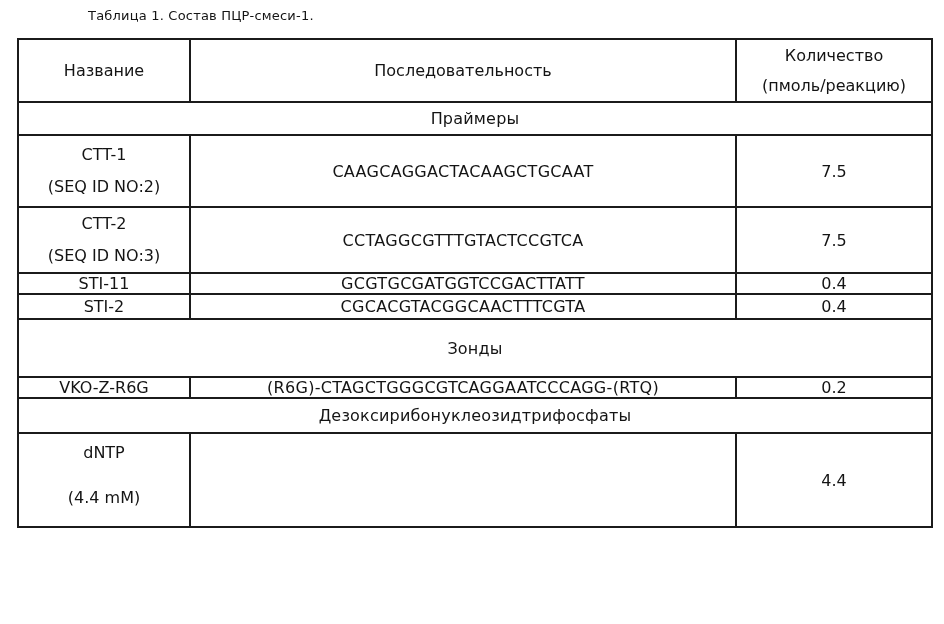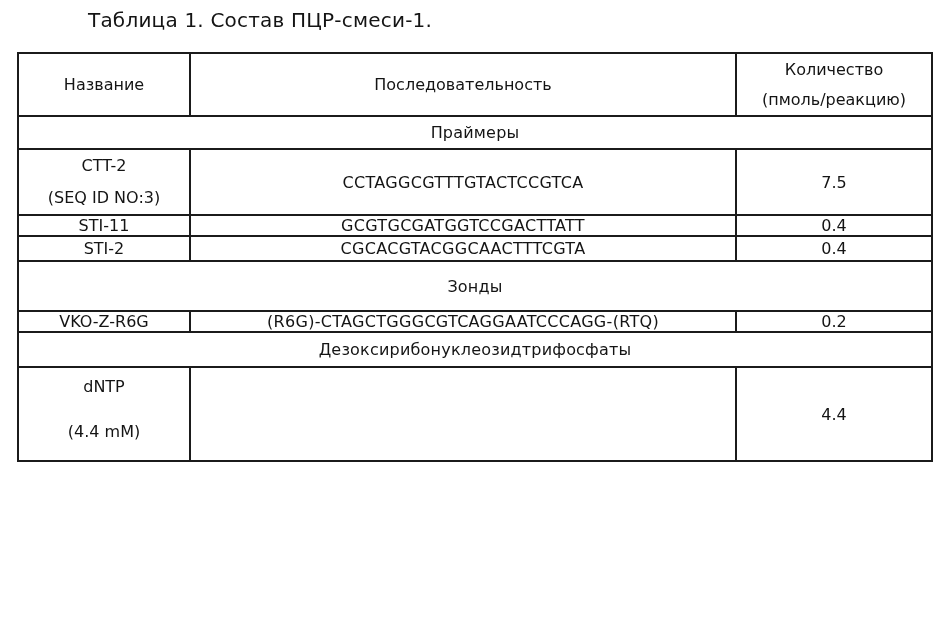--- a/index.html
+++ b/index.html
@@ -13,28 +13,28 @@
     height: 624px;
     background: #ffffff;
     font-family: "DejaVu Sans", "Liberation Sans", sans-serif;
     color: #141414;
     overflow: hidden;
   }
   .doc-title {
     position: absolute;
     left: 88px;
     top: 8px;
-    font-size: 20px;
+    font-size: 13px;
     letter-spacing: 0.2px;
     white-space: nowrap;
   }
   table.pcr-table {
     position: absolute;
     left: 17px;
-    top: 52px;
+    top: 38px;
     width: 914px;
     border-collapse: collapse;
     table-layout: fixed;
     font-size: 16px;
   }
   .pcr-table col.c-name { width: 172px; }
   .pcr-table col.c-seq  { width: 546px; }
   .pcr-table col.c-qty  { width: 196px; }
   .pcr-table th,
   .pcr-table td {
@@ -44,21 +44,21 @@
     vertical-align: middle;
     font-weight: normal;
     overflow: hidden;
   }
   tr.h-header  { height: 63px; }
   tr.h-sec1    { height: 33px; }
   tr.h-row1    { height: 72px; }
   tr.h-row2    { height: 66px; }
   tr.h-row3    { height: 20px; }
   tr.h-row4    { height: 25px; }
-  tr.h-sec2    { height: 50px; }
+  tr.h-sec2    { height: 58px; }
   tr.h-row5    { height: 63px; }
   tr.h-row6    { height: 18px; }
   tr.h-sec3    { height: 35px; }
   tr.h-row7    { height: 94px; }
 
   .two-line div { line-height: 32px; }
   .qty-head div { line-height: 30px; }
   .seq-cell { letter-spacing: 0.3px; }
 
   td.dntp-cell {
@@ -95,20 +95,28 @@
       <th class="qty-head">
         <div>Количество</div>
         <div>(пмоль/реакцию)</div>
       </th>
     </tr>
 
     <tr class="h-sec1">
       <td colspan="3" class="section-label">Праймеры</td>
     </tr>
 
+    <tr class="h-row1">
+      <td class="two-line">
+        <div>CTT-1</div>
+        <div>(SEQ ID NO:2)</div>
+      </td>
+      <td class="seq-cell">CAAGCAGGACTACAAGCTGCAAT</td>
+      <td>7.5</td>
+    </tr>
 
     <tr class="h-row2">
       <td class="two-line">
         <div>CTT-2</div>
         <div>(SEQ ID NO:3)</div>
       </td>
       <td class="seq-cell">CCTAGGCGTTTGTACTCCGTCA</td>
       <td>7.5</td>
     </tr>
 

